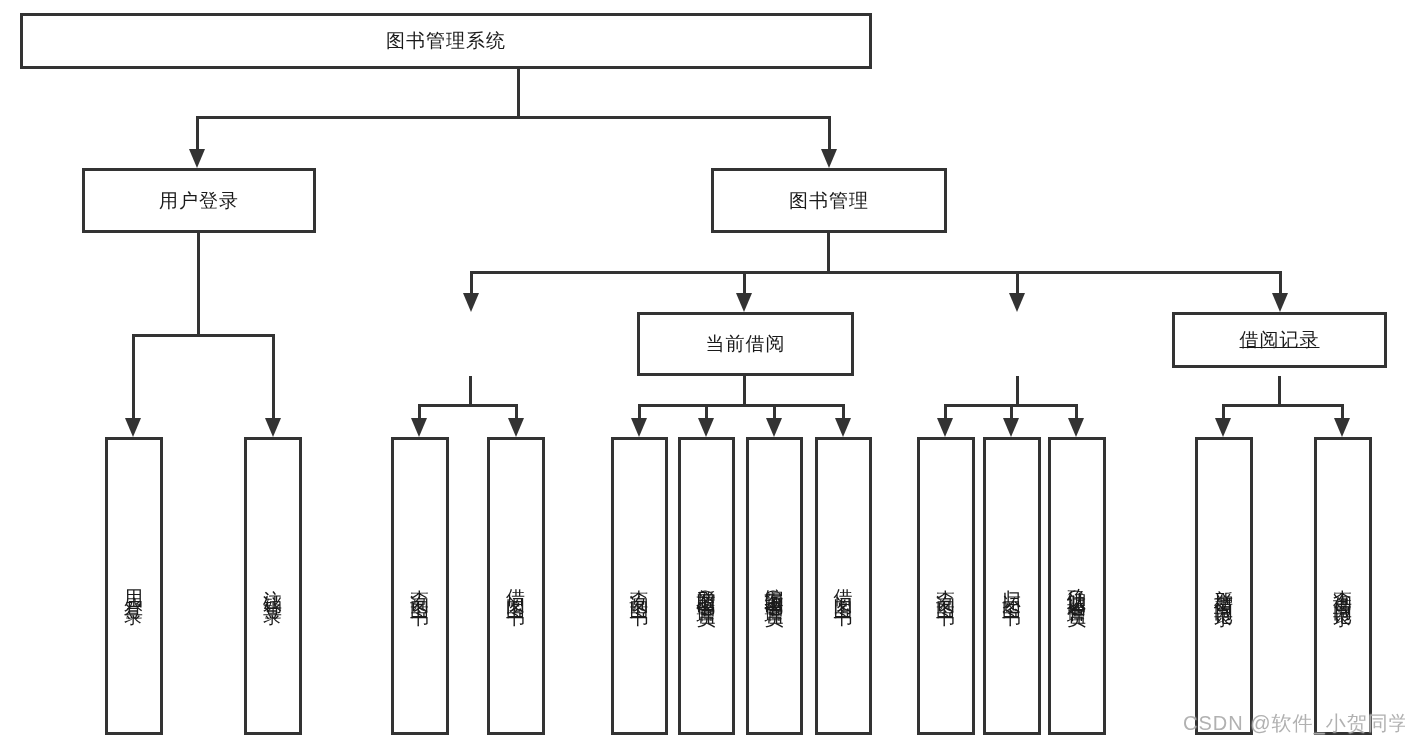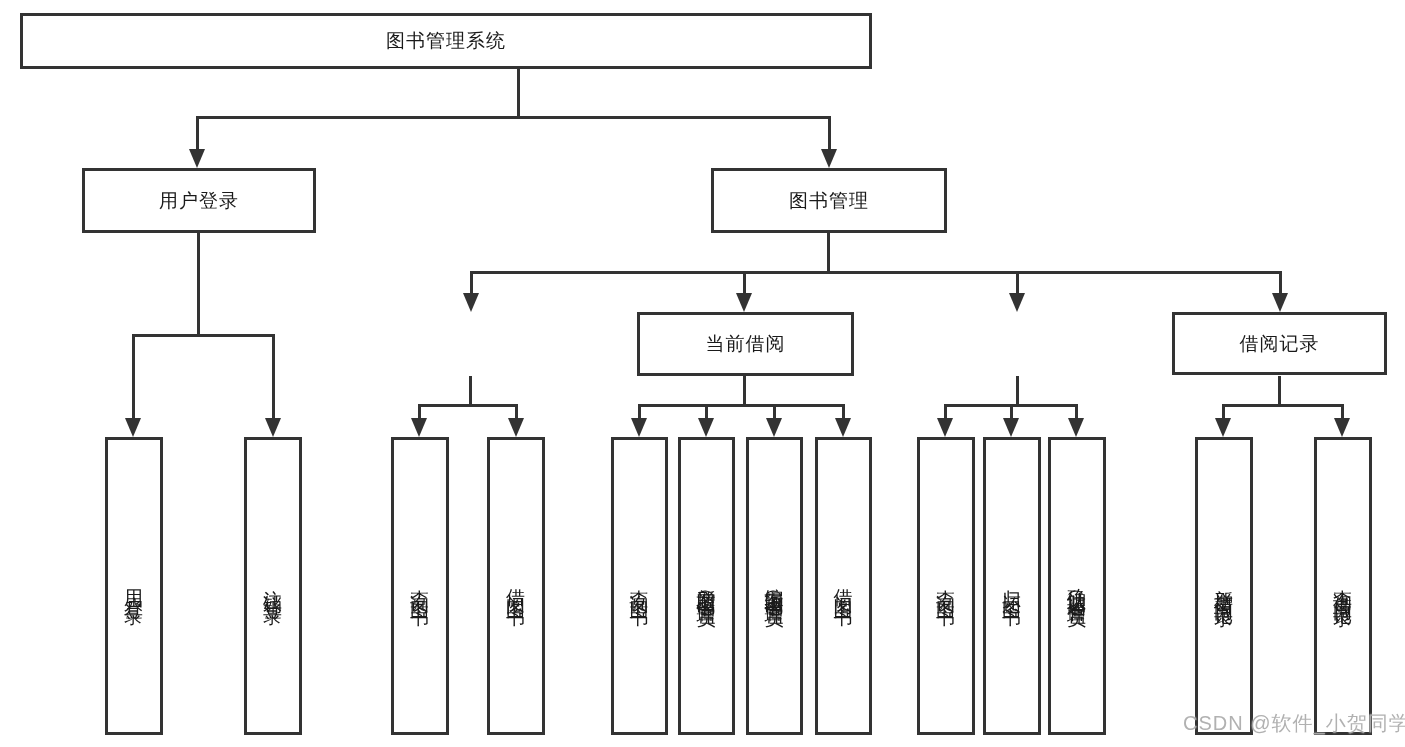--- a/index.html
+++ b/index.html
@@ -106,21 +106,21 @@
   <div class="vl" style="left:743px;top:271px;height:25px;"></div>
   <div class="ar" style="left:736px;top:293px;"></div>
   <div class="vl" style="left:1016px;top:271px;height:25px;"></div>
   <div class="ar" style="left:1009px;top:293px;"></div>
   <div class="vl" style="left:1279px;top:271px;height:25px;"></div>
   <div class="ar" style="left:1272px;top:293px;"></div>
 
   <div class="box" style="left:637px;top:312px;width:217px;height:64px;">
     <span>当前借阅</span>
   </div>
-  <div class="box" style="left:1172px;top:312px;width:215px;height:63px;">
+  <div class="box" style="left:1172px;top:312px;width:215px;height:56px;text-decoration:underline;">
     <span>借阅记录</span>
   </div>
 
   <div class="vl" style="left:469px;top:376px;height:31px;"></div>
   <div class="hl" style="left:418px;top:404px;width:100px;"></div>
   <div class="vl" style="left:418px;top:404px;height:16px;"></div>
   <div class="ar" style="left:411px;top:418px;"></div>
   <div class="vl" style="left:515px;top:404px;height:16px;"></div>
   <div class="ar" style="left:508px;top:418px;"></div>
 

